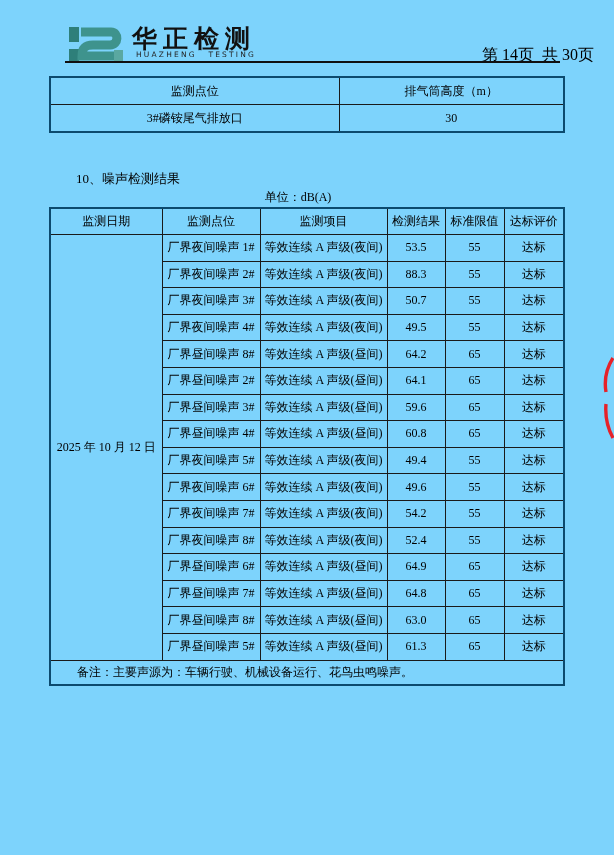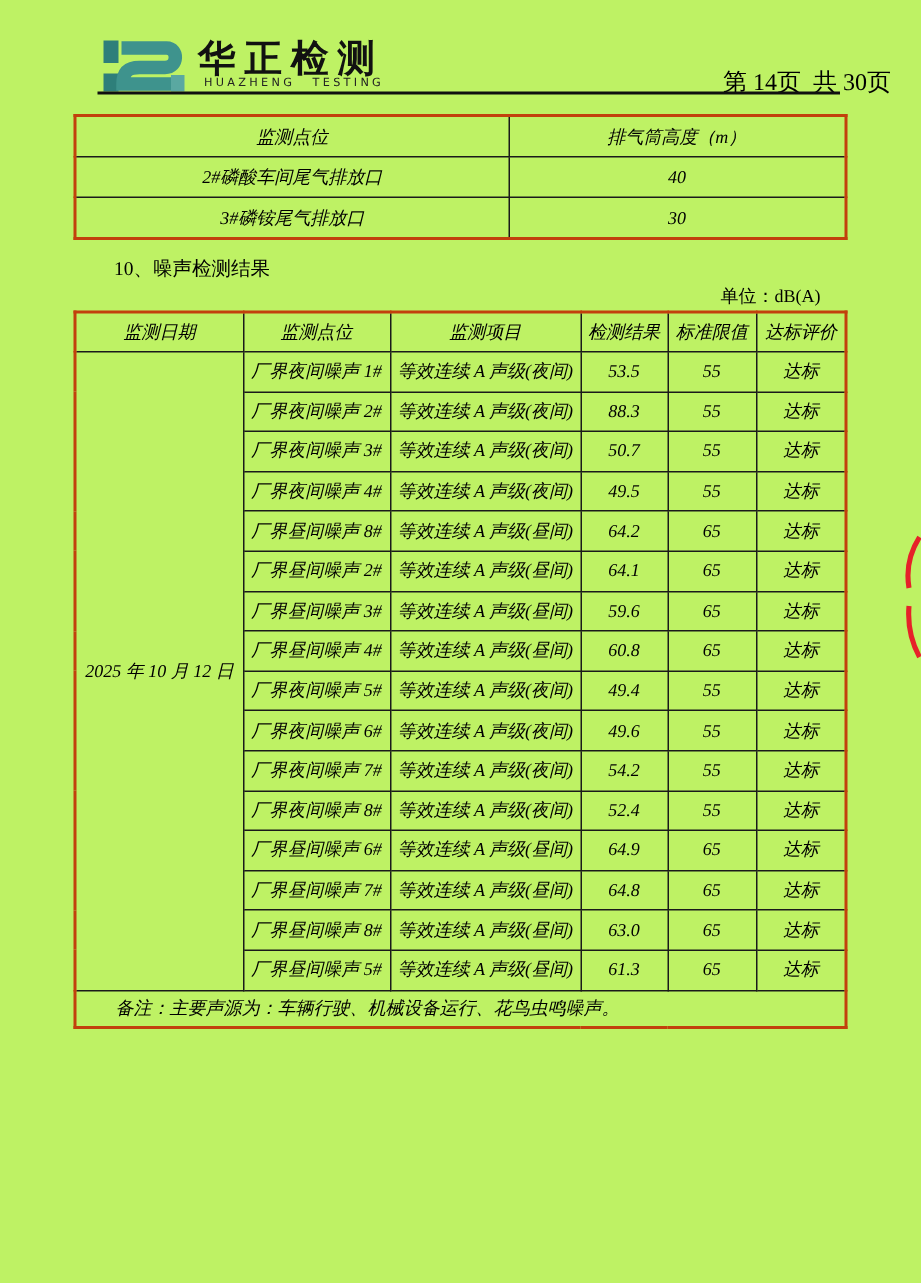--- a/index.html
+++ b/index.html
@@ -1,19 +1,19 @@
 <!DOCTYPE html>
 <html><head>
 <meta charset="utf-8">
 <style>
   html,body { margin:0; padding:0; background:#fff; }
   .page {
     position:relative;
     width:614px; height:855px;
-    background:#bef264;
+    background:#7dd3fc;
     font-family:"Liberation Serif","DejaVu Serif",serif;
     color:#000;
     overflow:hidden;
   }
 
   
   .logo-icon { position:absolute; left:67px; top:23px; }
   .logo-cn {
     position:absolute; left:132px; top:22px;
     font-family:"DejaVu Sans","Liberation Sans",sans-serif;
@@ -34,29 +34,29 @@
   }
 
   
   table { border-collapse:collapse; table-layout:fixed; }
   th, td {
     border:1px solid #1a1a1a;
     font-size:12px; font-weight:normal;
     text-align:center; vertical-align:middle;
     padding:0; overflow:hidden; white-space:nowrap;
   }
-  .stack-table, .noise-table { border:2px solid #c2410c;font-style:italic; }
+  .stack-table, .noise-table { border:2px solid #0c4a6e; }
 
   .stack-table { position:absolute; left:49px; top:76px; width:514px; }
   .stack-table th, .stack-table td { height:26px; }
 
   .section-title { position:absolute; left:76px; top:170px; font-size:13px; }
   .unit-label {
     position:absolute; left:49px; top:189px; width:498px;
-    text-align:right; font-size:12px;
+    text-align:center; font-size:12px;
   }
 
   .noise-table { position:absolute; left:49px; top:207px; width:514px;border-radius:31px; }
   .noise-table th { height:25px; }
   .noise-table td { height:25.6px; }
   .noise-table .note-cell {
     height:23px; text-align:left; padding-left:26px;
   }
   .date-cell { white-space:nowrap; }
 
@@ -85,24 +85,20 @@
     <colgroup>
         <col style="width:289px">
         <col style="width:225px">
       </colgroup>
     <tbody>
       <tr>
         <th>监测点位</th>
         <th>排气筒高度（m）</th>
       </tr>
       <tr>
-        <td>2#磷酸车间尾气排放口</td>
-        <td>40</td>
-      </tr>
-      <tr>
         <td>3#磷铵尾气排放口</td>
         <td>30</td>
       </tr>
     </tbody>
   </table>
 
   <div class="section-title">10、噪声检测结果</div>
   <div class="unit-label">单位：dB(A)</div>
 
   <table class="noise-table">

